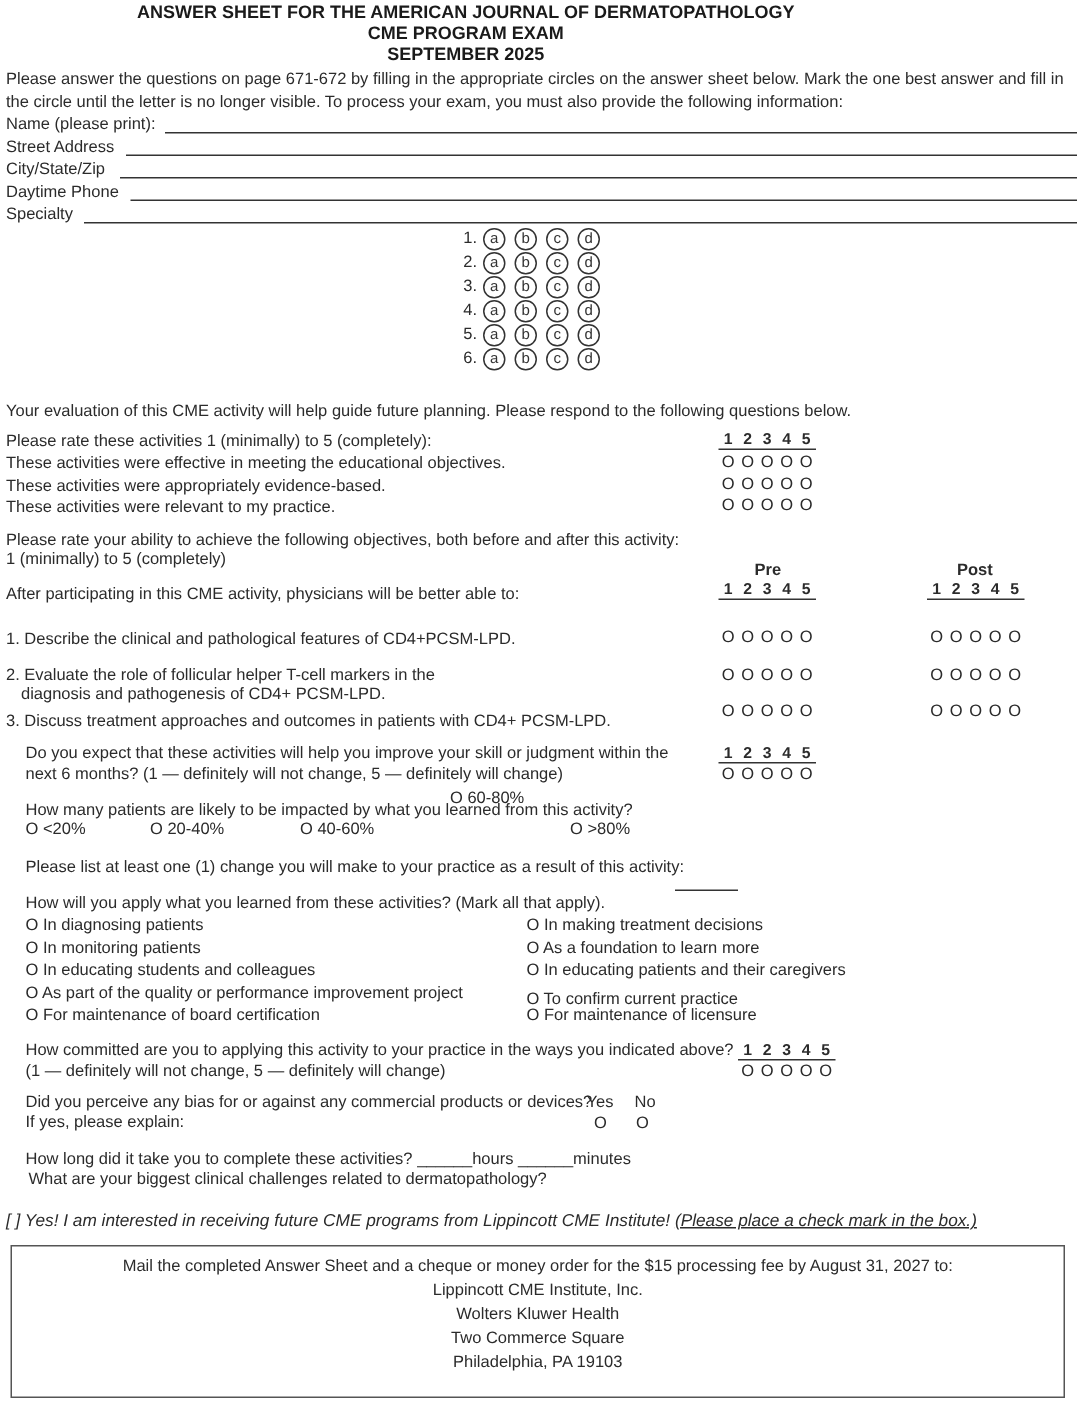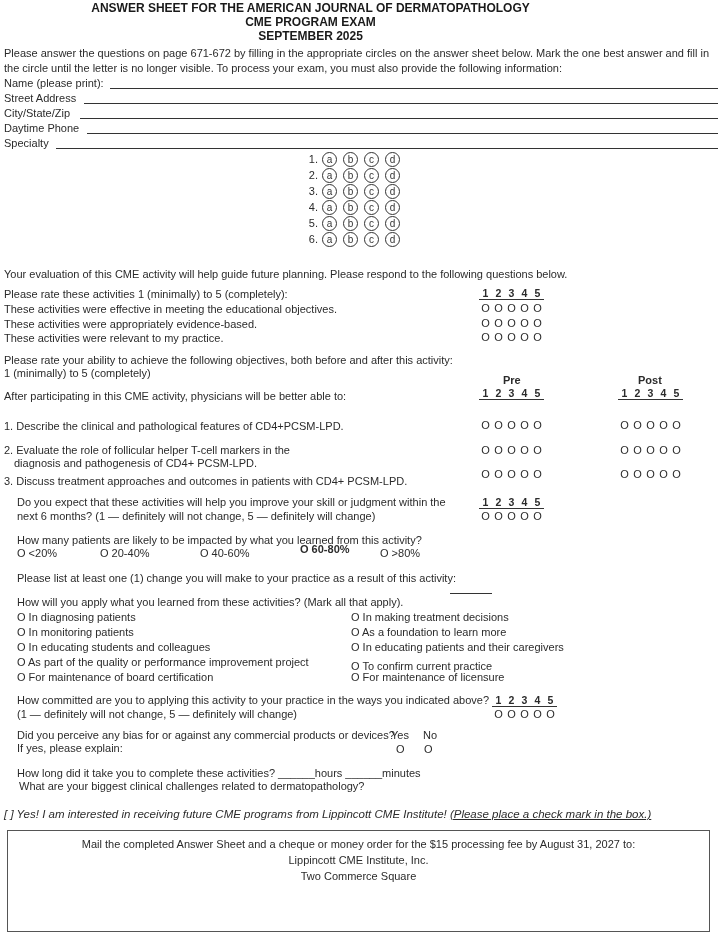--- a/index.html
+++ b/index.html
@@ -122,21 +122,21 @@
 <div class="abs" style="left:17px; top:510px;">next 6 months? (1 — definitely will not change, 5 — definitely will change)</div>
 <div class="abs scale-head" style="left:479px; top:496px;">
   <span>1</span><span>2</span><span>3</span><span>4</span><span>5</span>
 </div>
 <div class="abs circles" style="left:479px; top:510px;"><span>O</span><span>O</span><span>O</span><span>O</span><span>O</span></div>
 
 <div class="abs" style="left:17px; top:534px;">How many patients are likely to be impacted by what you learned from this activity?</div>
 <div class="abs" style="left:17px; top:547px;">O &lt;20%</div>
 <div class="abs" style="left:100px; top:547px;">O 20-40%</div>
 <div class="abs" style="left:200px; top:547px;">O 40-60%</div>
-<div class="abs" style="left:300px; top:543px;font-weight:bold;">O 60-80%</div>
+<div class="abs" style="left:300px; top:526px;">O 60-80%</div>
 <div class="abs" style="left:380px; top:547px;">O &gt;80%</div>
 
 <div class="abs" style="left:17px; top:572px;">Please list at least one (1) change you will make to your practice as a result of this activity:</div>
 <div class="small-line" style="left:450px; top:593px; width:42px;"></div>
 
 <div class="abs" style="left:17px; top:596px;">How will you apply what you learned from these activities? (Mark all that apply).</div>
 <div class="abs" style="left:17px; top:611px;">O In diagnosing patients</div>
 <div class="abs" style="left:17px; top:626px;">O In monitoring patients</div>
 <div class="abs" style="left:17px; top:641px;">O In educating students and colleagues</div>
 <div class="abs" style="left:17px; top:656px;">O As part of the quality or performance improvement project</div>
@@ -164,14 +164,16 @@
 <div class="abs" style="left:17px; top:767px;">How long did it take you to complete these activities? ______hours ______minutes</div>
 <div class="abs" style="left:19px; top:780px;">What are your biggest clinical challenges related to dermatopathology?</div>
 
 <div class="abs italic" style="left:4px; top:808px; font-size:11.5px;">
   <span>[ ] Yes! I am interested in receiving future CME programs from Lippincott CME Institute! </span><u>(Please place a check mark in the box.)</u>
 </div>
 
 <div class="mail-box">
   <div style="margin-top:5px;">Mail the completed Answer Sheet and a cheque or money order for the $15 processing fee by August 31, 2027 to:</div>
   <div>Lippincott CME Institute, Inc.</div>
+  <div>Wolters Kluwer Health</div>
   <div>Two Commerce Square</div>
+  <div>Philadelphia, PA 19103</div>
 </div>
 
 </body></html>

